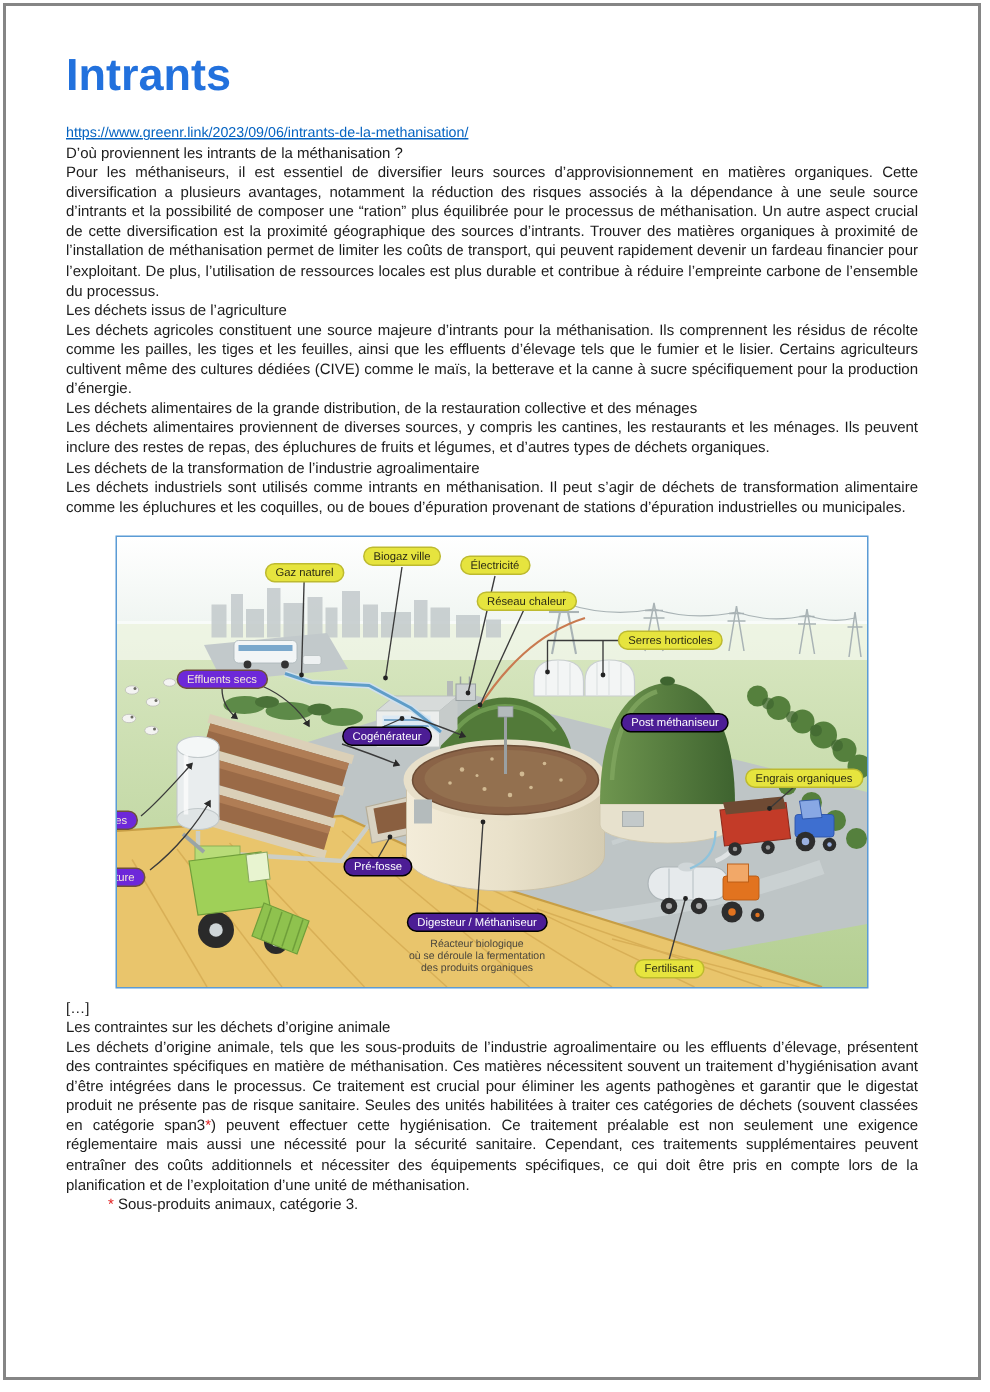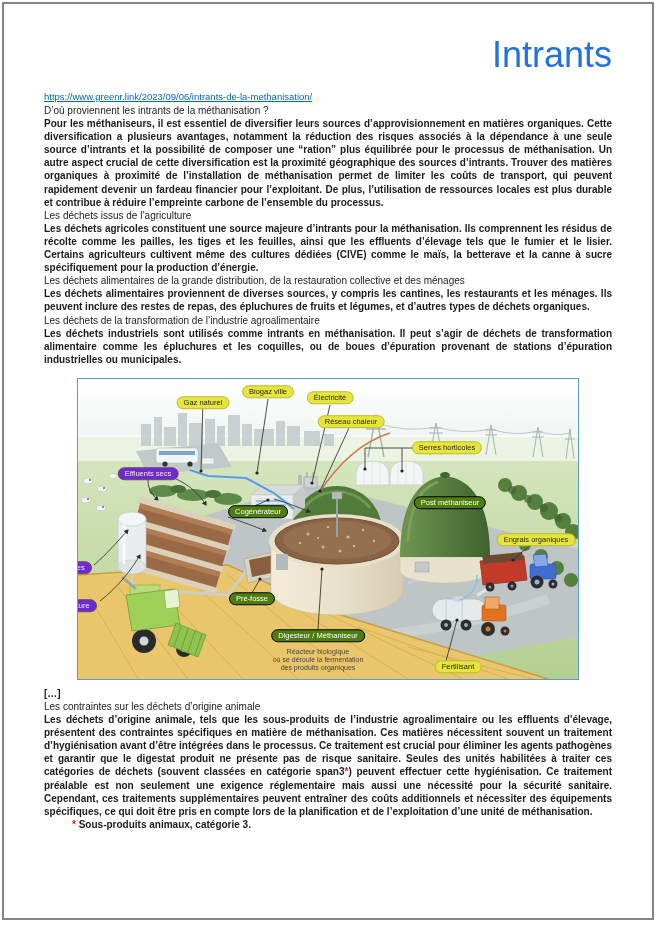--- a/index.html
+++ b/index.html
@@ -1,31 +1,31 @@
 <!DOCTYPE html>
 <html><head>
 <meta charset="utf-8">
 <style>
   html,body{margin:0;padding:0;background:#fff;}
   body{width:660px;height:928px;position:relative;font-family:"Liberation Sans",sans-serif;color:#1b1b1b;}
   .page{position:absolute;left:2px;top:2px;width:652px;height:918px;border:2px solid #858585;background:#fff;box-sizing:border-box;overflow:hidden;}
   .content{padding:30px 40px 0 40px;}
-  h1.title{margin:0 0 10px 0;font-size:36px;font-weight:normal;color:#2271dd;letter-spacing:0;text-align:right;}
+  h1.title{margin:0 0 10px 0;font-size:30px;font-weight:bold;color:#2271dd;letter-spacing:0;}
   a.doclink{display:inline-block;font-size:9.5px;color:#0563c1;text-decoration:underline;margin:0 0 2px 0;cursor:pointer;}
-  p{margin:0;font-size:10px;line-height:13.1px;text-align:justify;font-weight:bold;}
+  p{margin:0;font-size:10px;line-height:13.1px;text-align:justify;}
   p.h{font-weight:normal;text-align:left;}
   p.plain{text-align:left;}
   .red{color:#e01b1b;}
   .footnote{padding-left:28px;text-align:left;}
   
   .figure{position:relative;width:500px;height:300px;margin:12px auto 7px auto;border:1px solid #5b9bd5;overflow:hidden;background:#f6fafb;}
   .figure svg{position:absolute;left:0;top:0;width:100%;height:100%;}
   .lbl{position:absolute;transform:translate(-50%,-50%);white-space:nowrap;font-size:7.5px;line-height:1;padding:2px 6px;border-radius:8px;z-index:3;}
   .lbl.yellow{background:#e6e43e;color:#2a2a14;border:1px solid #bdba2f;}
-  .lbl.dark{background:#4d7c0f;color:#ffffff;border:1px solid #000;}
+  .lbl.dark{background:#4c1d95;color:#ffffff;border:1px solid #000;}
   .lbl.brown{background:#6d28d9;color:#f4e8da;border:1px solid #6e4f3c;}
   .lbl.cut{transform:translate(0,-50%);}
   .cap{position:absolute;transform:translate(-50%,-50%);white-space:nowrap;font-size:7px;line-height:1;color:#4a463c;z-index:3;}
 </style>
 </head>
 <body>
 
 <div class="page">
  <div class="content">
 
@@ -394,21 +394,21 @@
    <div class="lbl yellow" style="left:369px;top:69px">Serres horticoles</div>
    <div class="lbl brown" style="left:70px;top:95px">Effluents secs</div>
    <div class="lbl dark" style="left:180px;top:133px">Cogénérateur</div>
    <div class="lbl dark" style="left:372px;top:124px">Post méthaniseur</div>
    <div class="lbl yellow" style="left:458px;top:161px">Engrais organiques</div>
    <div class="lbl dark" style="left:174px;top:220px">Pré-fosse</div>
    <div class="lbl dark" style="left:240px;top:257px">Digesteur / Méthaniseur</div>
    <div class="cap" style="left:240px;top:272px">Réacteur biologique</div>
    <div class="cap" style="left:240px;top:280px">où se déroule la fermentation</div>
    <div class="cap" style="left:240px;top:288px">des produits organiques</div>
-   <div class="lbl yellow" style="left:380px;top:288px">Fertilisant</div>
+   <div class="lbl yellow" style="left:368px;top:288px">Fertilisant</div>
    <div class="lbl brown cut" style="left:-14px;top:189px">ides</div>
    <div class="lbl brown cut" style="left:-22px;top:227px">riculture</div>
   </div>
   
 
   <p class="plain">[…]</p>
 
   <p class="h">Les contraintes sur les déchets d’origine animale</p>
   <p><span>Les déchets d’origine animale, tels que les sous-produits de l’industrie agroalimentaire ou les effluents d’élevage, présentent des contraintes spécifiques en matière de méthanisation. Ces matières nécessitent souvent un traitement d’hygiénisation avant d’être intégrées dans le processus. Ce traitement est crucial pour éliminer les agents pathogènes et garantir que le digestat produit ne présente pas de risque sanitaire. Seules des unités habilitées à traiter ces catégories de déchets (souvent classées en catégorie span3</span><span class="red">*</span><span>) peuvent effectuer cette hygiénisation. Ce traitement préalable est non seulement une exigence réglementaire mais aussi une nécessité pour la sécurité sanitaire. Cependant, ces traitements supplémentaires peuvent entraîner des coûts additionnels et nécessiter des équipements spécifiques, ce qui doit être pris en compte lors de la planification et de l’exploitation d’une unité de méthanisation.</span></p>
 

